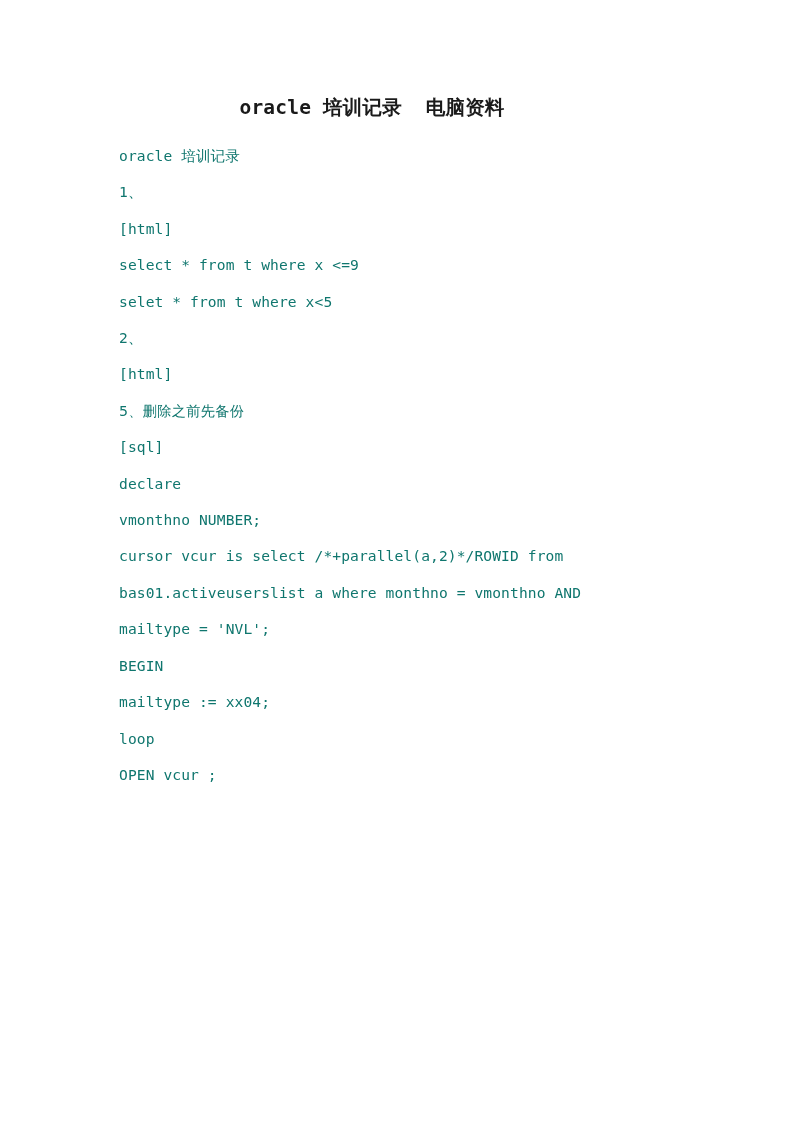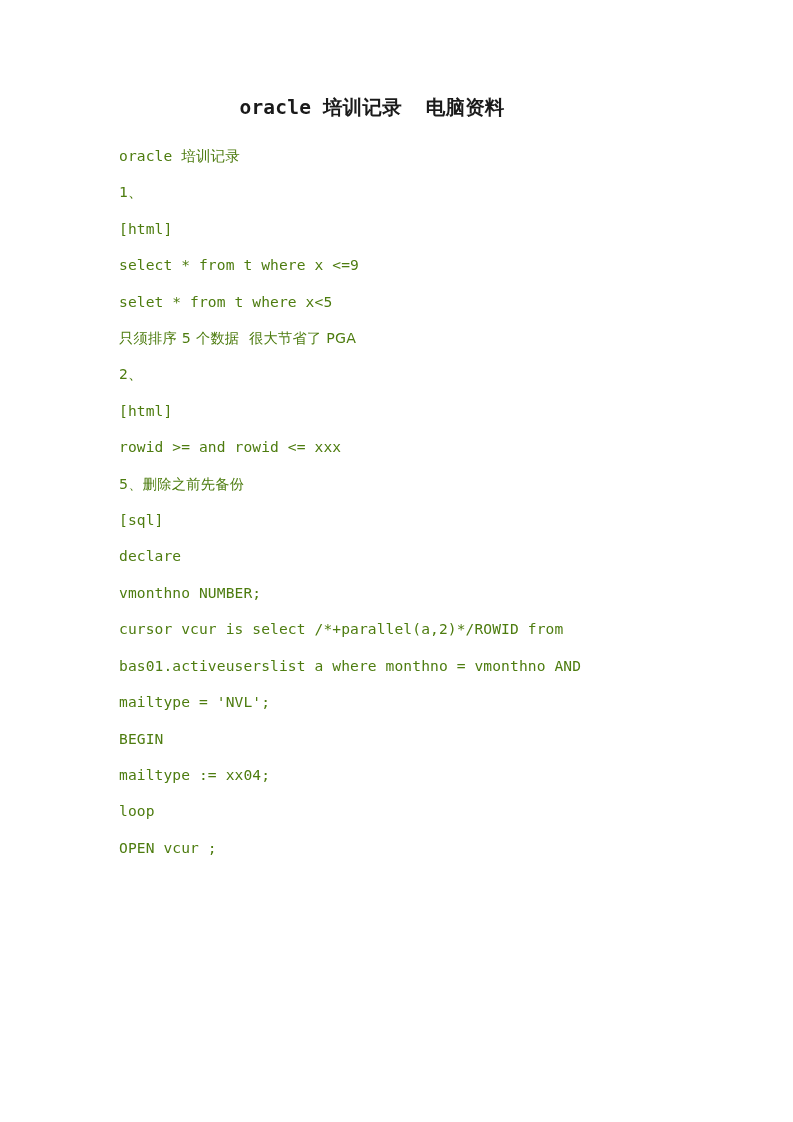--- a/index.html
+++ b/index.html
@@ -35,21 +35,21 @@
     position: absolute;
     top: 138px;
     left: 119px;
     width: 620px;
   }
 
   .line {
     font-family: "DejaVu Sans Mono", "Liberation Mono", monospace;
     font-size: 14.6px;
     line-height: 36.4px;
-    color: #4d7c0f;
+    color: #0f766e;
     white-space: pre;
     letter-spacing: 0.1px;
   }
 
   
   .line.cjk {
     font-family: "DejaVu Sans", "Liberation Sans", sans-serif;
     font-size: 14.2px;
     letter-spacing: 0.3px;
   }
@@ -60,24 +60,22 @@
 <div class="page">
 
   <div class="doc-title">oracle 培训记录  电脑资料</div>
 
   <div class="body-block">
       <div class="line">oracle 培训记录</div>
       <div class="line">1、</div>
       <div class="line">[html]</div>
       <div class="line">select * from t where x &lt;=9</div>
       <div class="line">selet * from t where x&lt;5</div>
-      <div class="line cjk">只须排序 5 个数据  很大节省了 PGA</div>
       <div class="line">2、</div>
       <div class="line">[html]</div>
-      <div class="line">rowid &gt;= and rowid &lt;= xxx</div>
       <div class="line cjk">5、删除之前先备份</div>
       <div class="line">[sql]</div>
       <div class="line">declare</div>
       <div class="line">vmonthno NUMBER;</div>
       <div class="line">cursor vcur is select /*+parallel(a,2)*/ROWID from</div>
       <div class="line">bas01.activeuserslist a where monthno = vmonthno AND</div>
       <div class="line">mailtype = 'NVL';</div>
       <div class="line">BEGIN</div>
       <div class="line">mailtype := xx04;</div>
       <div class="line">loop</div>

